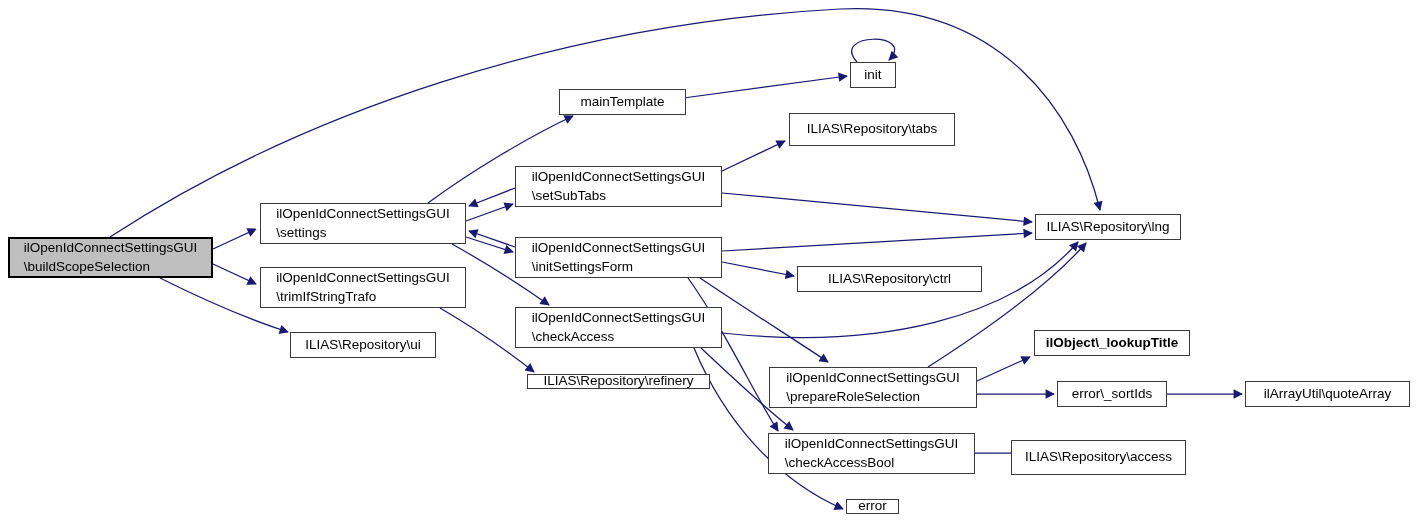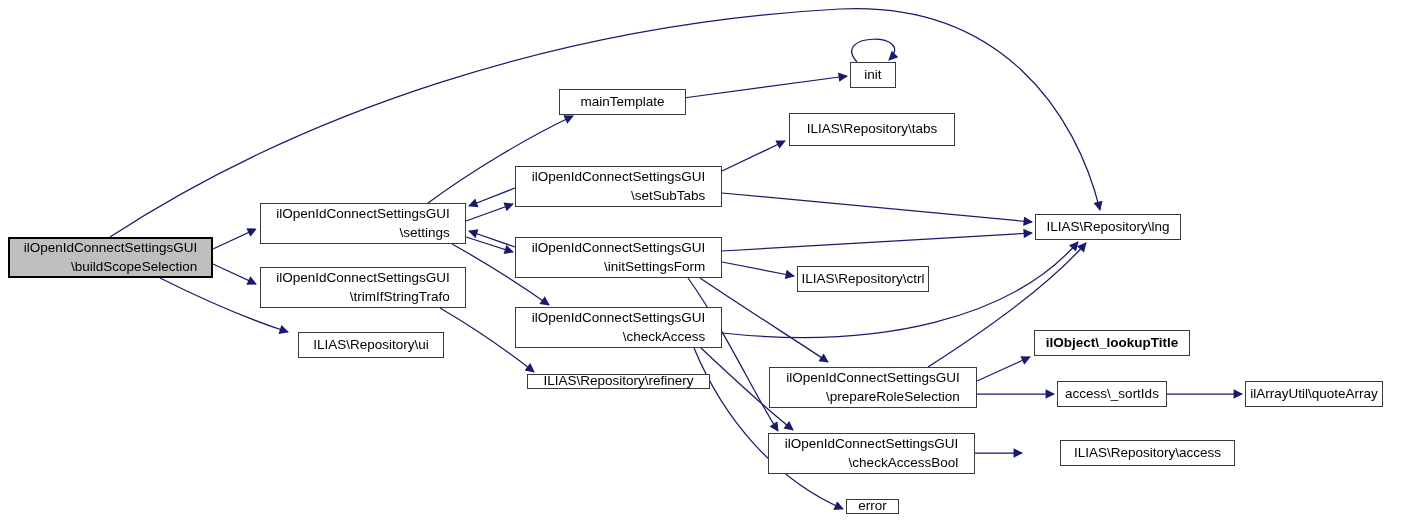--- a/index.html
+++ b/index.html
@@ -20,21 +20,21 @@
     position: absolute;
     box-sizing: border-box;
     background: #ffffff;
     border: 1px solid #3a3a3a;
     color: #000000;
     font-size: 13.5px;
     line-height: 18.5px;
     display: flex;
     align-items: center;
     justify-content: center;
-    text-align: right;
+    text-align: left;
     white-space: pre-line;
     cursor: pointer;
     z-index: 2;
   }
   .node.highlight {
     background: #bfbfbf;
     border: 2px solid #000000;
   }
 </style>
 </head>
@@ -77,36 +77,36 @@
         <path d="M440,308 C481,332 510,353 534,372" marker-end="url(#arrow)"></path>
       </g>
   </svg>
   <div id="node-layer">
       <div class="node highlight" style="left: 8px; top: 237px; width: 205px; height: 41px;">ilOpenIdConnectSettingsGUI
 \buildScopeSelection</div>
       <div class="node" style="left: 260px; top: 203px; width: 206px; height: 41px;">ilOpenIdConnectSettingsGUI
 \settings</div>
       <div class="node" style="left: 260px; top: 267px; width: 206px; height: 41px;">ilOpenIdConnectSettingsGUI
 \trimIfStringTrafo</div>
-      <div class="node" style="left: 298px; top: 332px; width: 146px; height: 26px;">ILIAS\Repository\ui</div>
+      <div class="node" style="left: 290px; top: 332px; width: 146px; height: 26px;">ILIAS\Repository\ui</div>
       <div class="node" style="left: 559px; top: 89px; width: 127px; height: 26px;">mainTemplate</div>
       <div class="node" style="left: 850px; top: 62px; width: 46px; height: 26px;">init</div>
       <div class="node" style="left: 789px; top: 113px; width: 166px; height: 33px;">ILIAS\Repository\tabs</div>
       <div class="node" style="left: 515px; top: 166px; width: 207px; height: 41px;">ilOpenIdConnectSettingsGUI
 \setSubTabs</div>
       <div class="node" style="left: 515px; top: 237px; width: 207px; height: 41px;">ilOpenIdConnectSettingsGUI
 \initSettingsForm</div>
       <div class="node" style="left: 515px; top: 307px; width: 207px; height: 41px;">ilOpenIdConnectSettingsGUI
 \checkAccess</div>
       <div class="node" style="left: 527px; top: 374px; width: 183px; height: 15px;">ILIAS\Repository\refinery</div>
       <div class="node" style="left: 1035px; top: 214px; width: 146px; height: 26px;">ILIAS\Repository\lng</div>
-      <div class="node" style="left: 797px; top: 266px; width: 132px; height: 26px;">ILIAS\Repository\ctrl</div>
+      <div class="node" style="left: 797px; top: 266px; width: 185px; height: 26px;">ILIAS\Repository\ctrl</div>
       <div class="node" style="left: 769px; top: 367px; width: 208px; height: 41px;">ilOpenIdConnectSettingsGUI
 \prepareRoleSelection</div>
       <div class="node" style="left: 1034px; top: 330px; width: 156px; height: 26px; font-weight: bold;">ilObject\_lookupTitle</div>
-      <div class="node" style="left: 1057px; top: 381px; width: 110px; height: 26px;">access\_sortIds</div>
-      <div class="node" style="left: 1245px; top: 381px; width: 138px; height: 26px;">ilArrayUtil\quoteArray</div>
+      <div class="node" style="left: 1057px; top: 381px; width: 110px; height: 26px;">error\_sortIds</div>
+      <div class="node" style="left: 1245px; top: 381px; width: 165px; height: 26px;">ilArrayUtil\quoteArray</div>
       <div class="node" style="left: 768px; top: 433px; width: 207px; height: 41px;">ilOpenIdConnectSettingsGUI
 \checkAccessBool</div>
-      <div class="node" style="left: 1060px; top: 440px; width: 175px; height: 26px;">ILIAS\Repository\access</div>
+      <div class="node" style="left: 1011px; top: 440px; width: 175px; height: 35px;">ILIAS\Repository\access</div>
       <div class="node" style="left: 846px; top: 499px; width: 53px; height: 15px;">error</div>
     </div>
 </div>
 
 </body></html>

